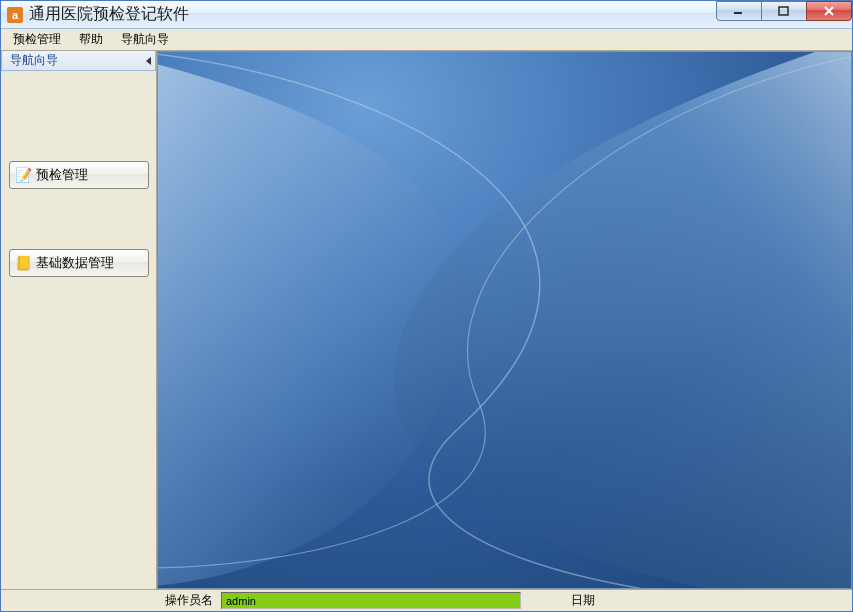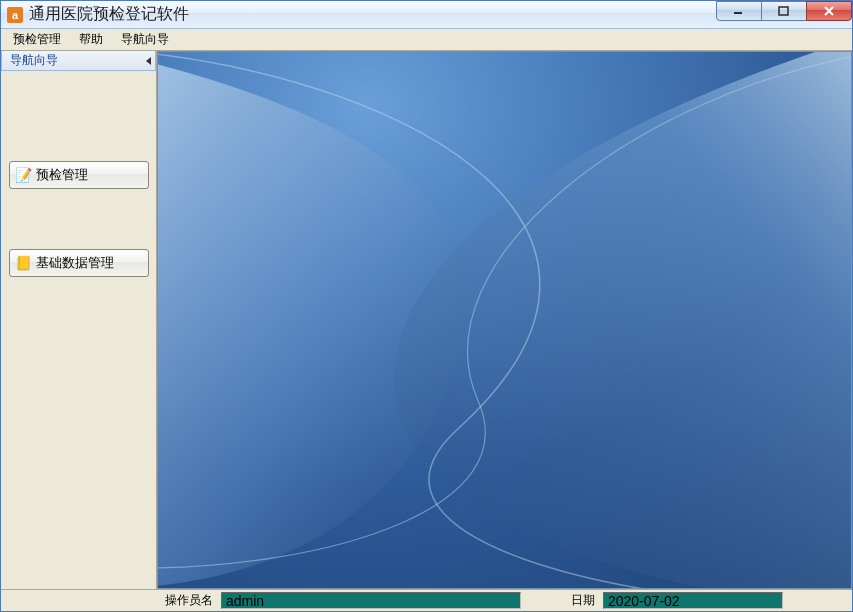--- a/index.html
+++ b/index.html
@@ -139,24 +139,24 @@
     background: #ece9d8;
     border-top: 1px solid #aca899;
     display: flex; align-items: center;
     padding: 0 6px;
     gap: 6px;
   }
   .status-spacer { width: 150px; }
   .status-label { color: #000; font-size: 12px; padding: 0 2px; }
   .status-field {
     border: 1px inset #bbb;
-    background: #0f766e;
+    background: #84cc16;
     height: 17px;
     padding: 0 4px;
-    font-size: 14px;
+    font-size: 11px;
     min-width: 60px;
     display: inline-flex; align-items: center;
     color: #000;
   }
   .status-field.operator { width: 300px; }
   .status-field.date { width: 180px; }
   .status-gap { flex: 0 0 36px; }
 </style>
 </head>
 <body>
@@ -230,16 +230,15 @@
       </svg>
     </div>
   </div>
 
   <div class="statusbar">
     <span class="status-spacer"></span>
     <span class="status-label">操作员名</span>
     <span class="status-field operator">admin</span>
     <span class="status-gap"></span>
     <span class="status-label">日期</span>
-    <span class="status-field date">2020-07-02</span>
   </div>
 
 </div>
 
 </body></html>

